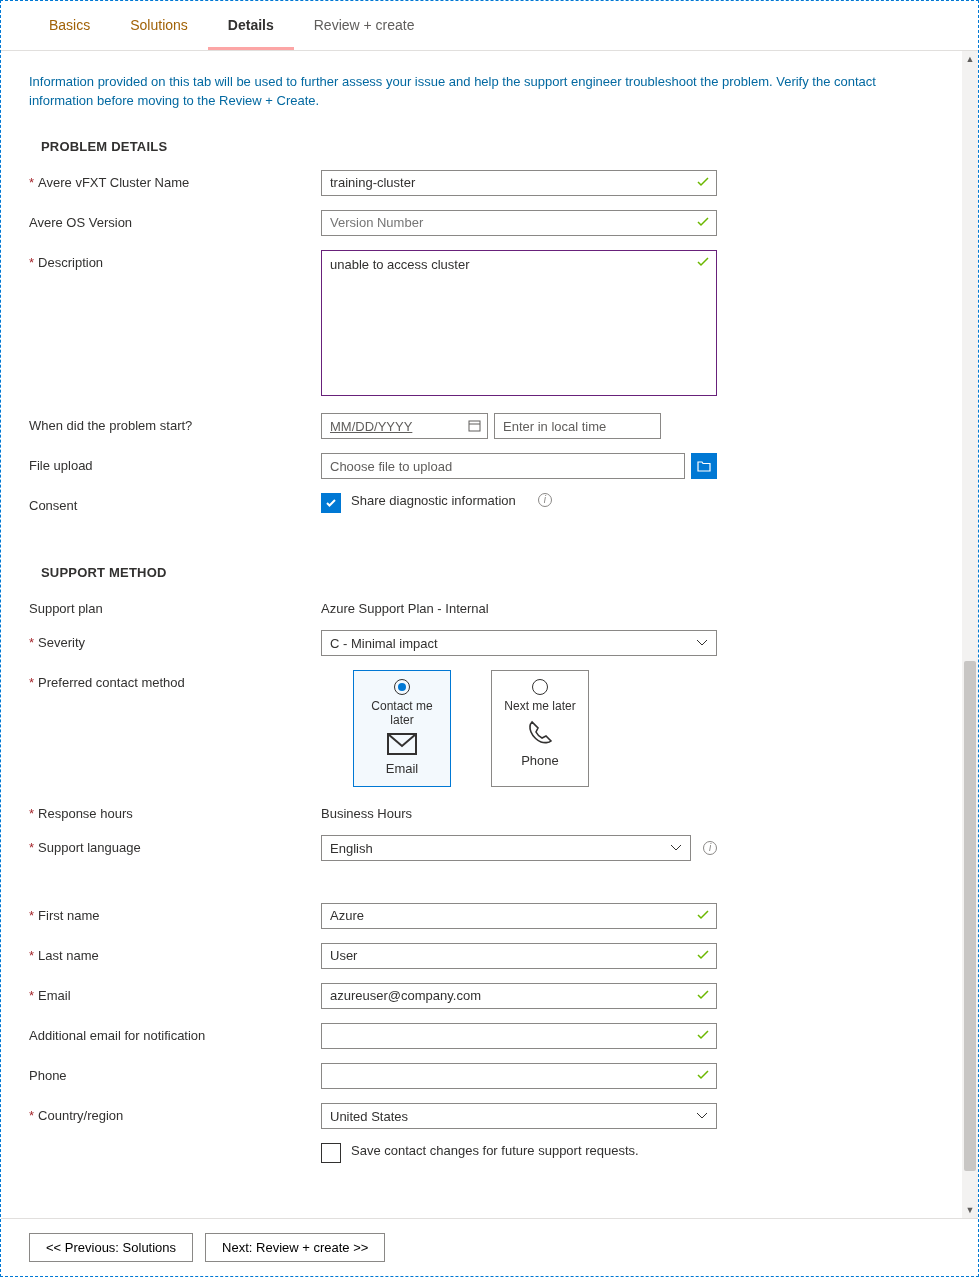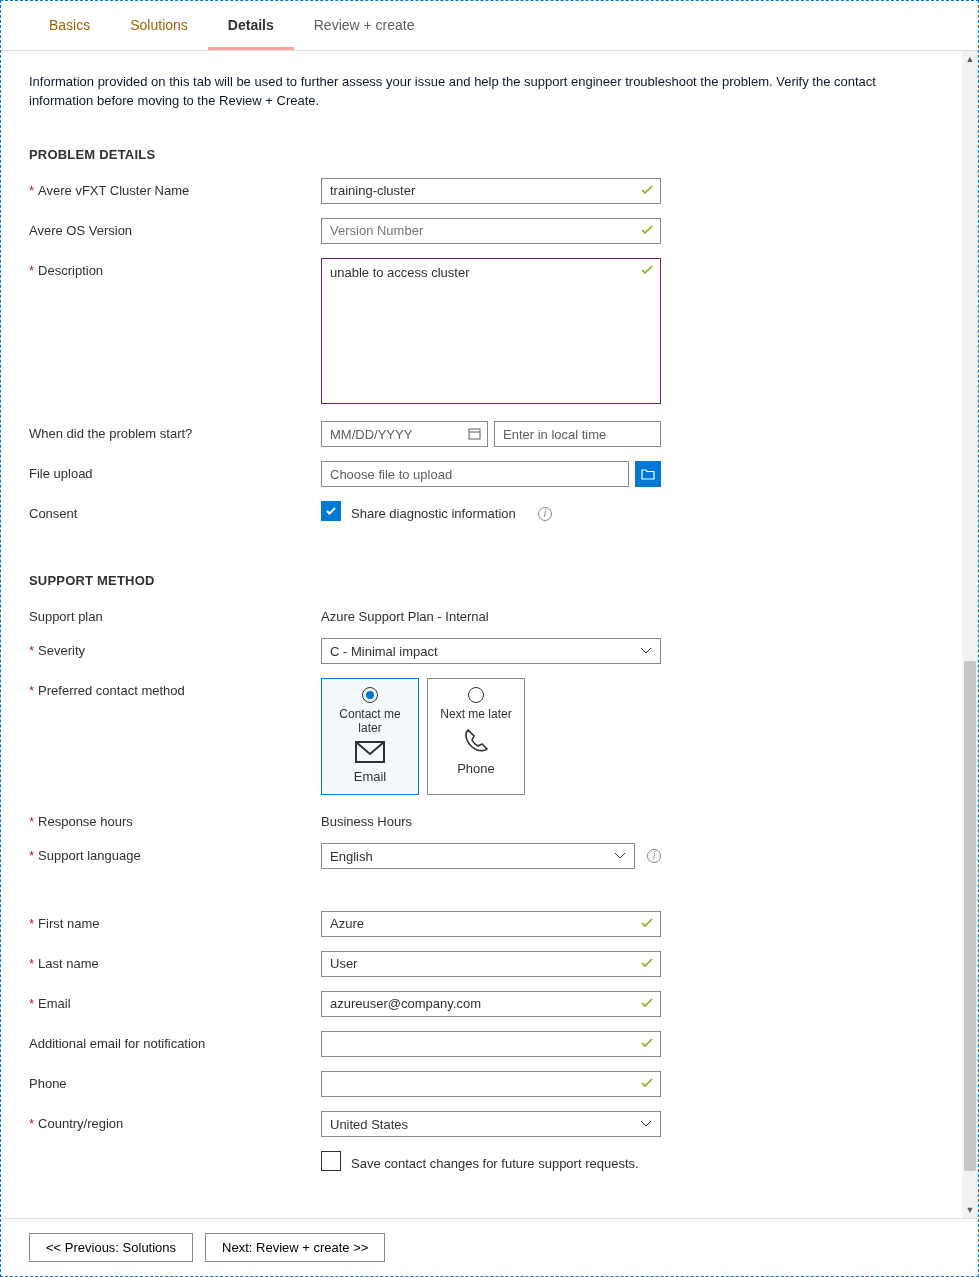--- a/index.html
+++ b/index.html
@@ -68,45 +68,45 @@
 .scroll-thumb {
   position: absolute;
   top: 610px;
   left: 2px;
   width: 12px;
   height: 510px;
   background: #c8c6c4;
   border-radius: 2px;
 }
 .intro {
-  color: #0f172a;
+  color: #0369a1;
   line-height: 1.45;
-  margin-bottom: 36px;
+  margin-bottom: 28px;
 }
 h2 {
   font-size: 13px;
   font-weight: 700;
   letter-spacing: 0.2px;
-  margin: 10px 0 16px;
+  margin: 10px 12px 16px;
   text-transform: uppercase;
 }
 .row {
   display: flex;
   align-items: flex-start;
   margin-bottom: 14px;
 }
 .label {
   width: 292px;
   padding-top: 5px;
   display: flex;
   align-items: flex-start;
   gap: 4px;
 }
 .req { color: #a4262c; }
-.field { flex: 0 0 auto; width: 340px; position: relative; }
+.field { flex: 0 0 auto; width: 396px; position: relative; }
 input[type=text], textarea, .select, .readonly-input {
   width: 100%;
   border: 1px solid #8a8886;
   padding: 5px 28px 5px 8px;
   font-size: 13px;
   font-family: inherit;
   color: #323130;
   background: #fff;
   height: 26px;
 }
@@ -129,21 +129,21 @@
 .date-time { display: flex; gap: 6px; }
 .date-time .dp, .date-time .tp {
   border: 1px solid #8a8886;
   padding: 5px 8px;
   font-size: 13px;
   color: #605e5c;
   height: 26px;
   background: #fff;
   position: relative;
 }
-.dp { width: 167px; }
+.dp { width: 167px; text-decoration: underline; }
 .tp { width: 167px; }
 .cal-icon { position: absolute; right: 6px; top: 5px; color: #605e5c; }
 .file-row { display: flex; gap: 6px; align-items: stretch; }
 .file-input {
   flex: 1;
   border: 1px solid #8a8886;
   padding: 5px 8px;
   color: #605e5c;
   height: 26px;
   background: #fff;
@@ -151,21 +151,21 @@
 .file-btn {
   width: 26px;
   height: 26px;
   background: #0078d4;
   color: #fff;
   display: flex;
   align-items: center;
   justify-content: center;
   cursor: pointer;
 }
-.checkbox-row { display: flex; align-items: flex-end; gap: 10px; }
+.checkbox-row { display: flex; align-items: flex-start; gap: 10px; }
 .checkbox {
   width: 20px;
   height: 20px;
   background: #0078d4;
   color: #fff;
   display: flex;
   align-items: center;
   justify-content: center;
   font-size: 13px;
 }
@@ -188,20 +188,21 @@
 }
 .plain-value { padding-top: 5px; }
 .contact-cards { display: flex; gap: 8px; }
 .card {
   width: 98px;
   border: 1px solid #8a8886;
   padding: 8px 4px 10px;
   text-align: center;
   background: #fff;
   cursor: pointer;
+  margin-left: 32px;
 }
 .card.selected { border-color: #0078d4; background: #f3f9fd; }
 .radio {
   width: 16px;
   height: 16px;
   border: 1px solid #323130;
   border-radius: 50%;
   margin: 0 auto 4px;
   display: flex;
   align-items: center;

